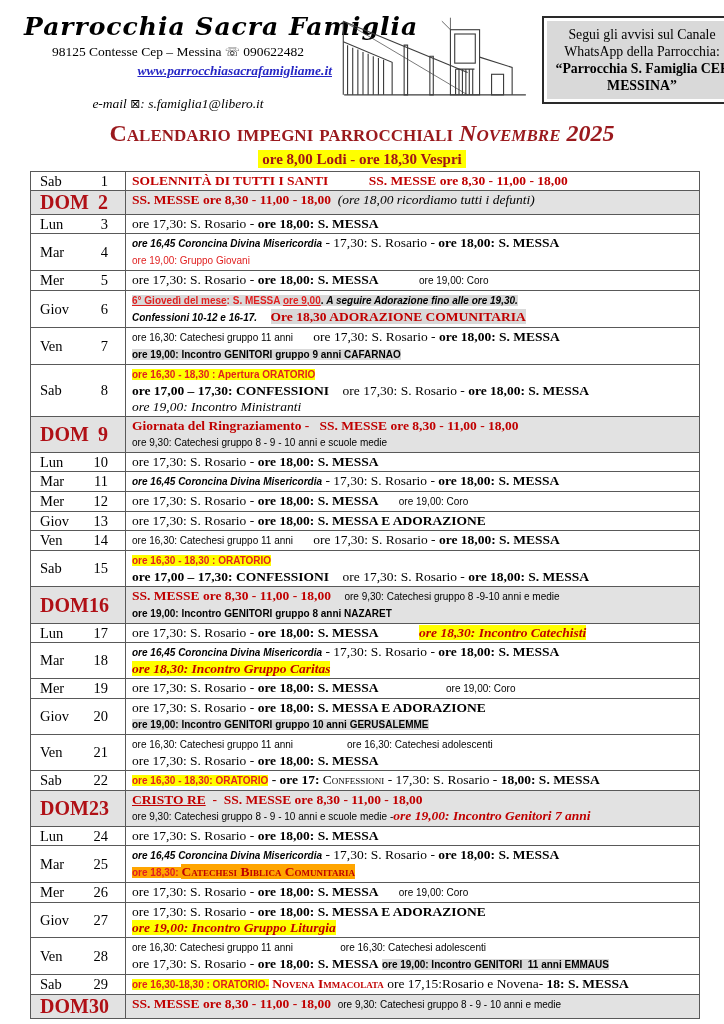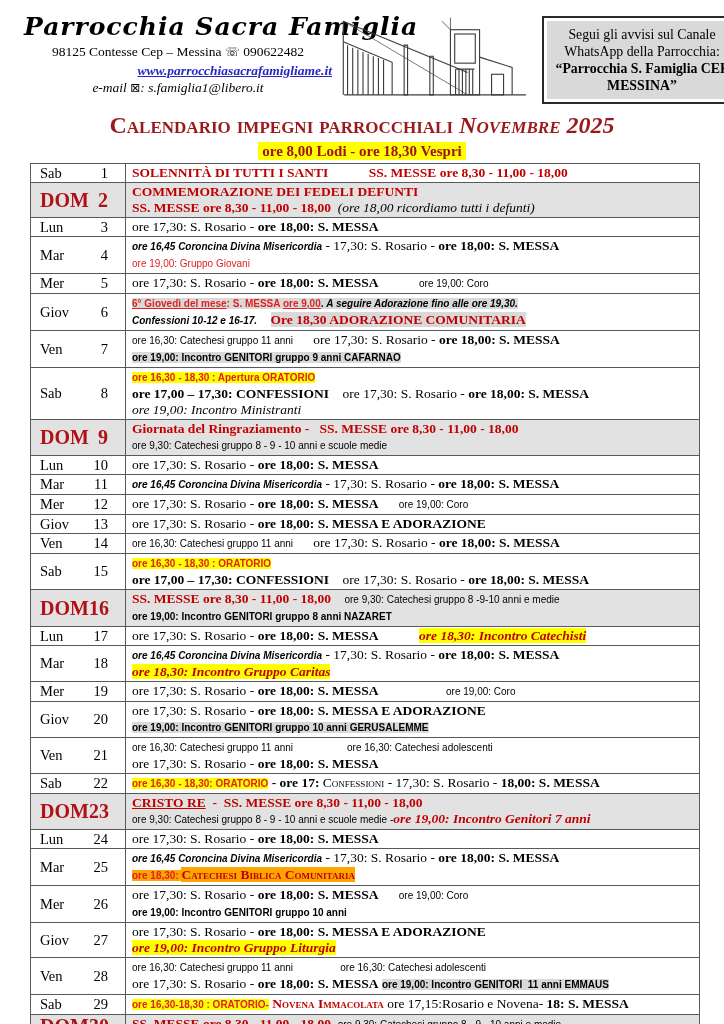--- a/index.html
+++ b/index.html
@@ -13,21 +13,21 @@
   .parish-name{
     font-family:"DejaVu Serif",serif;font-style:italic;font-weight:bold;
     font-size:25px;letter-spacing:1px;white-space:nowrap;margin-top:2px;
   }
   .addr{font-size:13.5px;margin-top:3px;}
   .phone-ic{font-family:"DejaVu Sans",sans-serif;font-size:12px;}
   .site a,.site span.link{
     color:#2626c4;font-style:italic;text-decoration:underline;font-size:13.5px;font-weight:bold;
   }
   .site{margin-top:1px;text-align:right;}
-  .mail{font-style:italic;font-size:13.5px;margin-top:1px;}
+  .mail{font-style:italic;font-size:13.5px;margin-top:17px;}
   .env-ic{font-family:"DejaVu Sans",sans-serif;font-style:normal;font-size:12px;}
   .hdr-church{flex:0 0 190px;margin:6px 4px 0 8px;}
   .wa-box{
     flex:0 0 190px;margin-left:8px;margin-top:6px;border:2px solid #2a2a2a;
     background:#fff;padding:3px;
   }
   .wa-inner{background:#d9d9d9;padding:5px 6px;text-align:center;font-size:13.8px;line-height:17px;}
   .wa-bold{font-weight:bold;}
   
   .title{
@@ -131,21 +131,20 @@
       <div class="contentcell">
         <div class="line"><span class="seg b red">SOLENNITÀ DI TUTTI I SANTI</span><span class="seg">   </span><span class="seg b red">SS. MESSE ore 8,30 - 11,00 - 18,00</span></div>
       </div>
     </div>
     <div class="crow dom">
       <div class="daycell">
         <span>DOM</span>
         <span>2</span>
       </div>
       <div class="contentcell">
-        <div class="line"><span class="seg b red">COMMEMORAZIONE DEI FEDELI DEFUNTI</span></div>
         <div class="line"><span class="seg b red">SS. MESSE ore 8,30 - 11,00 - 18,00</span><span class="seg"> </span><span class="seg i">(ore 18,00 ricordiamo tutti i defunti)</span></div>
       </div>
     </div>
     <div class="crow">
       <div class="daycell">
         <span>Lun</span>
         <span>3</span>
       </div>
       <div class="contentcell">
         <div class="line"><span class="seg">ore 17,30: S. Rosario - </span><span class="seg b">ore 18,00: S. MESSA</span></div>
@@ -362,21 +361,20 @@
         <div class="line"><span class="seg sans b red2 hl-o">ore 18,30: </span><span class="seg b red hl-o sc">Catechesi Biblica Comunitaria</span></div>
       </div>
     </div>
     <div class="crow">
       <div class="daycell">
         <span>Mer</span>
         <span>26</span>
       </div>
       <div class="contentcell">
         <div class="line"><span class="seg">ore 17,30: S. Rosario - </span><span class="seg b">ore 18,00: S. MESSA</span><span class="seg">  </span><span class="seg sans">ore 19,00: Coro</span></div>
-        <div class="line"><span class="seg sans b">ore 19,00: Incontro GENITORI gruppo 10 anni</span></div>
       </div>
     </div>
     <div class="crow">
       <div class="daycell">
         <span>Giov</span>
         <span>27</span>
       </div>
       <div class="contentcell">
         <div class="line"><span class="seg">ore 17,30: S. Rosario - </span><span class="seg b">ore 18,00: S. MESSA E ADORAZIONE</span></div>
         <div class="line"><span class="seg b i red hl-y">ore 19,00: Incontro Gruppo Liturgia</span></div>

